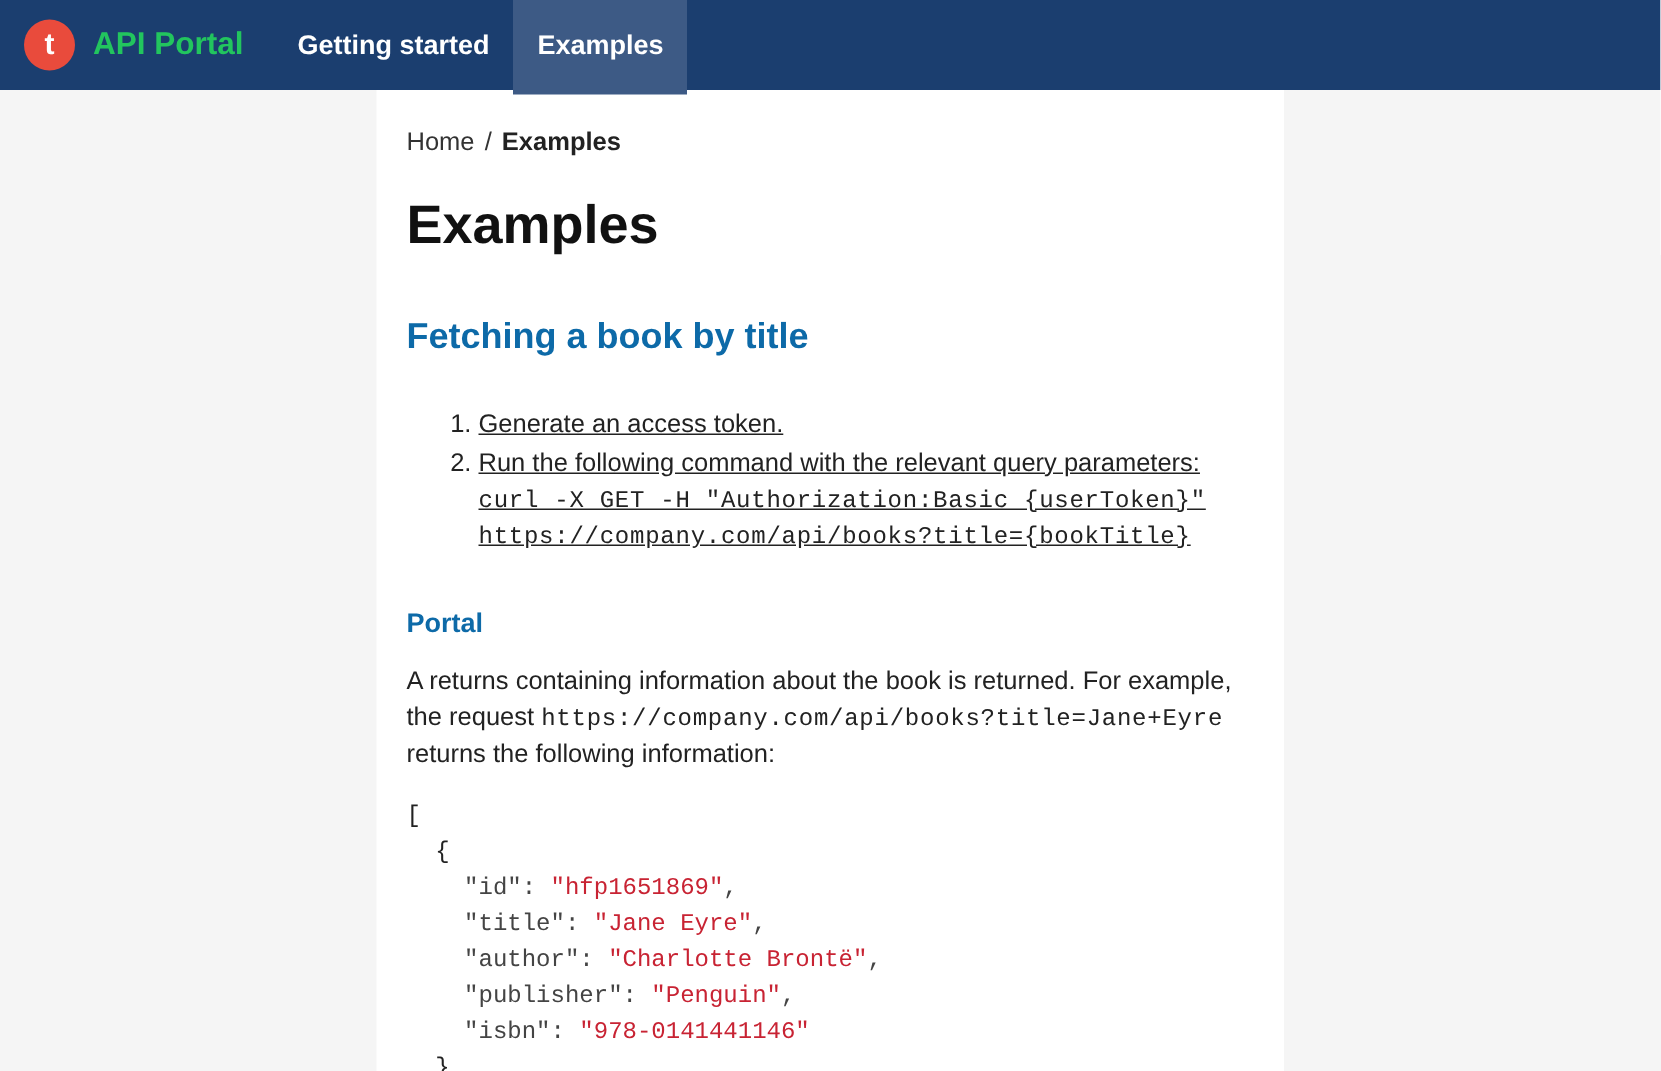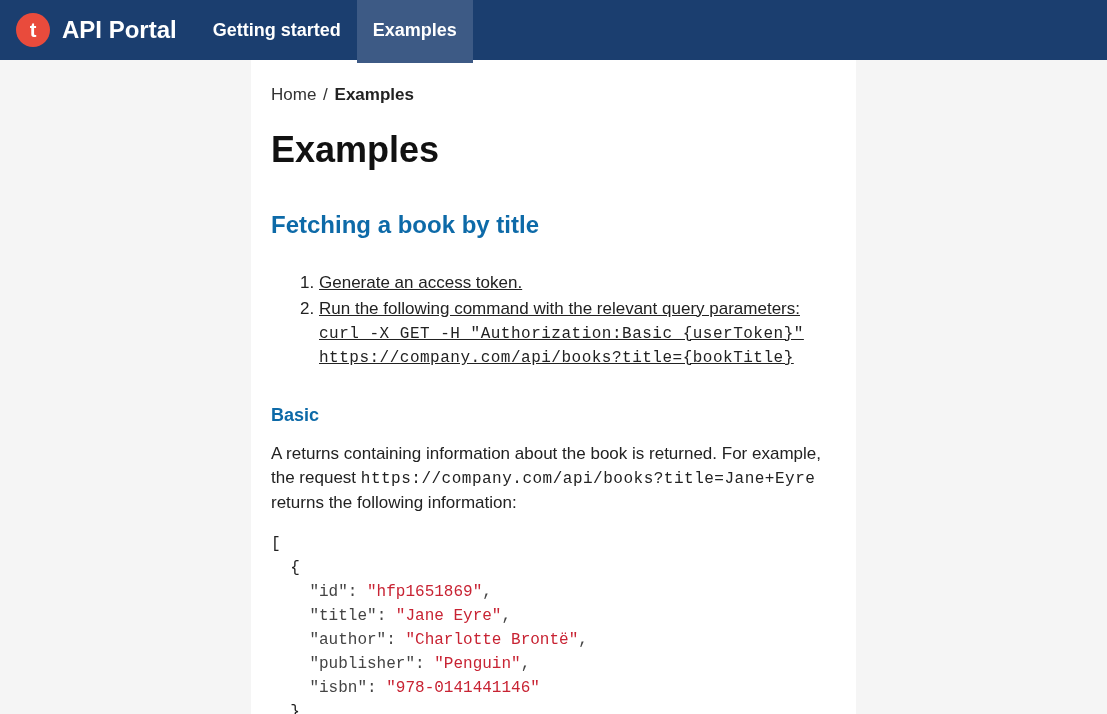--- a/index.html
+++ b/index.html
@@ -31,23 +31,23 @@
       border-radius: 50%;
       background: #e94b3c;
       display: flex;
       align-items: center;
       justify-content: center;
       color: #fff;
       font-weight: bold;
       font-size: 20px;
     }
     .logo-text {
-      color: #ffffff;
+      color: #22c55e;
       font-weight: 700;
-      font-size: 24px;
+      font-size: 21px;
     }
     .nav-item {
       color: #fff;
       font-weight: 700;
       font-size: 18px;
       padding: 0 16px;
       height: 66px;
       display: flex;
       align-items: center;
       cursor: pointer;
@@ -157,21 +157,21 @@
 
   <h2 class="section-title">Fetching a book by title</h2>
 
   <ol class="steps">
     <li>Generate an access token.</li>
     <li>
       <span>Run the following command with the relevant query parameters: </span><span class="inline-code">curl -X GET -H "Authorization:Basic {userToken}" https://company.com/api/books?title={bookTitle}</span>
     </li>
   </ol>
 
-  <h3 class="sub-title">Basic</h3>
+  <h3 class="sub-title">Portal</h3>
 
   <p class="result-text">
     <span>A returns containing information about the book is returned. For example, the request </span><span class="inline-code">https://company.com/api/books?title=Jane+Eyre</span><span> returns the following information:</span>
   </p>
 
   <pre class="code-block">[
   {
     <span class="json-key">"id"</span><span class="json-punct">: </span><span class="json-str">"hfp1651869"</span><span class="json-punct">,</span>
     <span class="json-key">"title"</span><span class="json-punct">: </span><span class="json-str">"Jane Eyre"</span><span class="json-punct">,</span>
     <span class="json-key">"author"</span><span class="json-punct">: </span><span class="json-str">"Charlotte Brontë"</span><span class="json-punct">,</span>

